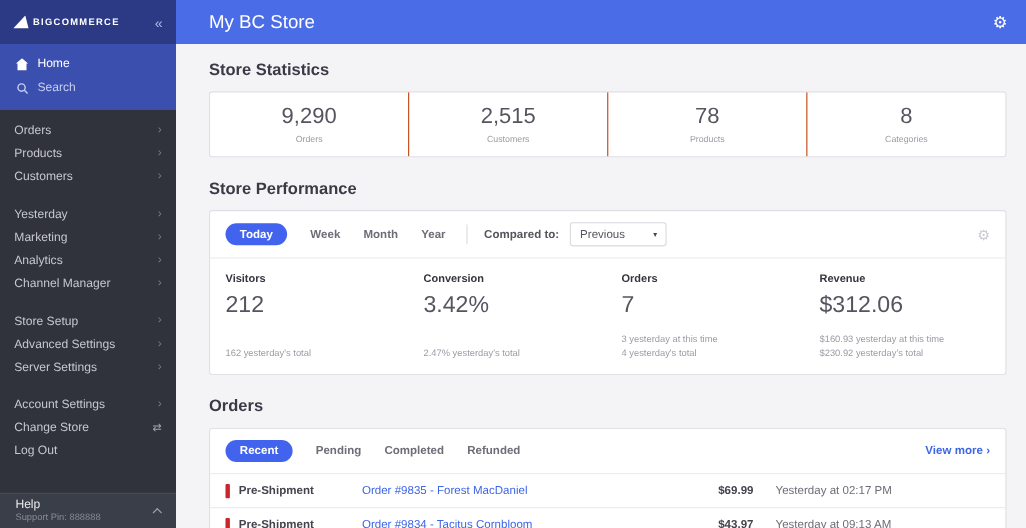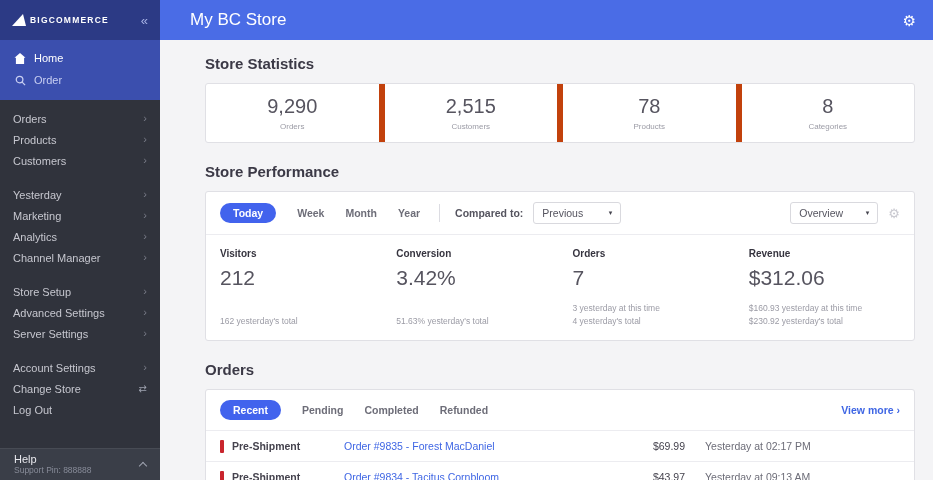--- a/index.html
+++ b/index.html
@@ -30,28 +30,28 @@
   .help-label { font-size: 11px; color: #e9e9ee; line-height: 1.15; }
   .help-pin { font-size: 8.5px; color: #878b98; line-height: 1.15; }
   .chev-up { width: 6px; height: 6px; border-top: 1.5px solid #9fa3b0; border-right: 1.5px solid #9fa3b0; transform: rotate(-45deg); margin-top: 3px; }
 
   
   .main { flex: 1; min-width: 0; display: flex; flex-direction: column; }
   .topbar { height: 40px; flex: none; background: #4a6ce6; display: flex; align-items: center; justify-content: space-between; padding: 0 17px 0 30px; }
   .topbar-title { color: #ffffff; font-size: 17px; font-weight: 400; }
   .topbar-gear { color: #ffffff; font-size: 15px; cursor: pointer; line-height: 1; }
 
-  .content { flex: 1; padding: 0 18px 0 30px; overflow: hidden; margin-left: 15px; }
+  .content { flex: 1; padding: 0 18px 0 30px; overflow: hidden; }
   .section-title { font-size: 15px; font-weight: 700; color: #3b3946; margin: 15px 0 11px; }
   .section-title.later { margin-top: 20px; }
   .card { background: #ffffff; border: 1px solid #e0e0e5; border-radius: 3px; }
 
   
   .stats-card { display: flex; height: 60px; }
-  .stat-cell { flex: 1; display: flex; flex-direction: column; align-items: center; justify-content: center; border-right: 6px solid #c2410c; }
+  .stat-cell { flex: 1; display: flex; flex-direction: column; align-items: center; justify-content: center; border-right: 1px solid #c2410c; }
   .stat-cell:last-child { border-right: none; }
   .stat-value { font-size: 20px; color: #56545f; font-weight: 400; }
   .stat-label { font-size: 8px; color: #9b9ba5; margin-top: 4px; }
 
   
   .perf-controls { display: flex; align-items: center; padding: 10px 14px; border-bottom: 1px solid #ececf0; }
   .pill { background: #4263ed; color: #ffffff; border-radius: 12px; padding: 4px 13px; font-size: 10.5px; font-weight: 600; cursor: pointer; }
   .tab-plain { font-size: 10.5px; color: #6d6d78; font-weight: 600; margin-left: 21px; cursor: pointer; }
   .vdiv { width: 1px; height: 18px; background: #dcdce2; margin: 0 15px 0 19px; }
   .cmp-label { font-size: 10.5px; color: #55545f; font-weight: 600; margin-right: 10px; }
@@ -67,21 +67,21 @@
   .metric-sub1 { font-size: 8.5px; color: #9b9ba5; margin-top: 13px; min-height: 10px; }
   .metric-sub2 { font-size: 8.5px; color: #9b9ba5; margin-top: 3px; }
 
   
   .orders-tabs { display: flex; align-items: center; padding: 10px 14px; }
   .view-more { margin-left: auto; font-size: 10.5px; font-weight: 700; color: #3f66e4; cursor: pointer; }
   .order-row { display: flex; align-items: center; height: 31px; border-top: 1px solid #ececf0; padding: 0 14px; font-size: 10.5px; }
   .o-status { width: 124px; flex: none; display: flex; align-items: center; gap: 8px; color: #45434e; font-weight: 600; }
   .status-bar { width: 4px; height: 13px; border-radius: 1px; flex: none; }
   .o-link { flex: 1; color: #3f66e4; cursor: pointer; white-space: nowrap; overflow: hidden; }
-  .o-amount { width: 55px; flex: none; text-align: right; font-weight: 400; color: #45434e; }
+  .o-amount { width: 55px; flex: none; text-align: right; font-weight: 700; color: #45434e; }
   .o-time { width: 215px; flex: none; padding-left: 20px; color: #6d6d78; }
 
   svg { display: block; }
 </style>
 </head>
 <body>
 
 <div class="app">
 
   <div class="sidebar">
@@ -105,21 +105,21 @@
         </span>
         <span>Home</span>
       </div>
       <div class="sb-quick-item">
         <span class="qicon">
           <svg width="11" height="11" viewBox="0 0 12 12" fill="none" stroke="#c8cff2" stroke-width="1.4">
               <circle cx="5" cy="5" r="3.6"></circle>
               <path d="M7.8 7.8L11 11"></path>
             </svg>
         </span>
-        <span>Order</span>
+        <span>Search</span>
       </div>
     </div>
 
     <div class="sb-nav">
       <div class="sb-item">
         <span>Orders</span>
         <span class="chev">›</span>
       </div>
       <div class="sb-item">
         <span>Products</span>
@@ -218,38 +218,34 @@
           <span class="tab-plain">Week</span>
           <span class="tab-plain">Month</span>
           <span class="tab-plain">Year</span>
           <span class="vdiv"></span>
           <span class="cmp-label">Compared to:</span>
           <span class="select">
             <span>Previous</span>
             <span class="caret">▾</span>
           </span>
           <span class="spacer"></span>
-          <span class="select">
-            <span>Overview</span>
-            <span class="caret">▾</span>
-          </span>
           <span class="gear-dim">⚙</span>
         </div>
         <div class="perf-metrics">
           <div class="metric">
             <div class="metric-label">Visitors</div>
             <div class="metric-value">212</div>
             <div class="metric-sub1"></div>
             <div class="metric-sub2">162 yesterday's total</div>
           </div>
           <div class="metric">
             <div class="metric-label">Conversion</div>
             <div class="metric-value">3.42%</div>
             <div class="metric-sub1"></div>
-            <div class="metric-sub2">51.63% yesterday's total</div>
+            <div class="metric-sub2">2.47% yesterday's total</div>
           </div>
           <div class="metric">
             <div class="metric-label">Orders</div>
             <div class="metric-value">7</div>
             <div class="metric-sub1">3 yesterday at this time</div>
             <div class="metric-sub2">4 yesterday's total</div>
           </div>
           <div class="metric">
             <div class="metric-label">Revenue</div>
             <div class="metric-value">$312.06</div>

